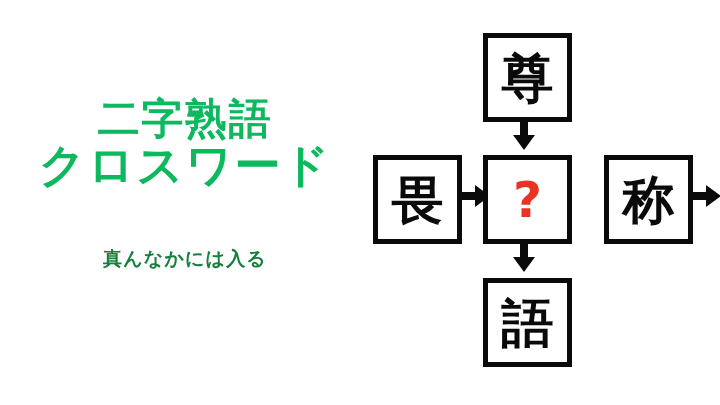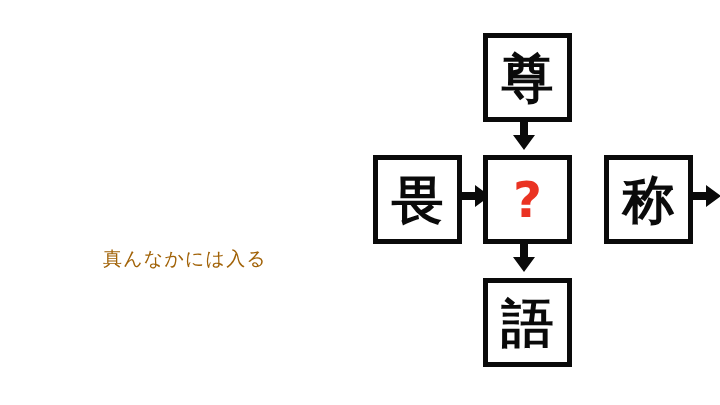--- a/index.html
+++ b/index.html
@@ -43,22 +43,22 @@
 
   .subtitle-block {
     position: absolute;
     left: 0px;
     top: 246px;
     width: 370px;
     text-align: center;
     user-select: none;
   }
   .subtitle-line {
-    color: #a16207;
-    font-weight: 400;
+    color: #15803d;
+    font-weight: 700;
     font-size: 19px;
     line-height: 1.32;
     letter-spacing: 0.06em;
     white-space: nowrap;
   }
 
   
   .diagram {
     position: absolute;
     left: 370px;
@@ -107,20 +107,24 @@
   .arr-top    { left: 143px; top: 122px; }
   .arr-left   { left: 92px;  top: 185px; }
   .arr-right  { left: 323px; top: 185px; }
   .arr-bottom { left: 143px; top: 244px; }
 </style>
 </head>
 <body>
 
 <div id="stage">
 
+  <div class="title-block">
+    <div class="title-line title-line-1">二字熟語</div>
+    <div class="title-line title-line-2">クロスワード</div>
+  </div>
 
   <div class="subtitle-block">
     <div class="subtitle-line">真んなかには入る</div>
   </div>
 
   <div class="diagram">
 
     <div class="kbox box-top">
       <span class="kchar">尊</span>
     </div>

